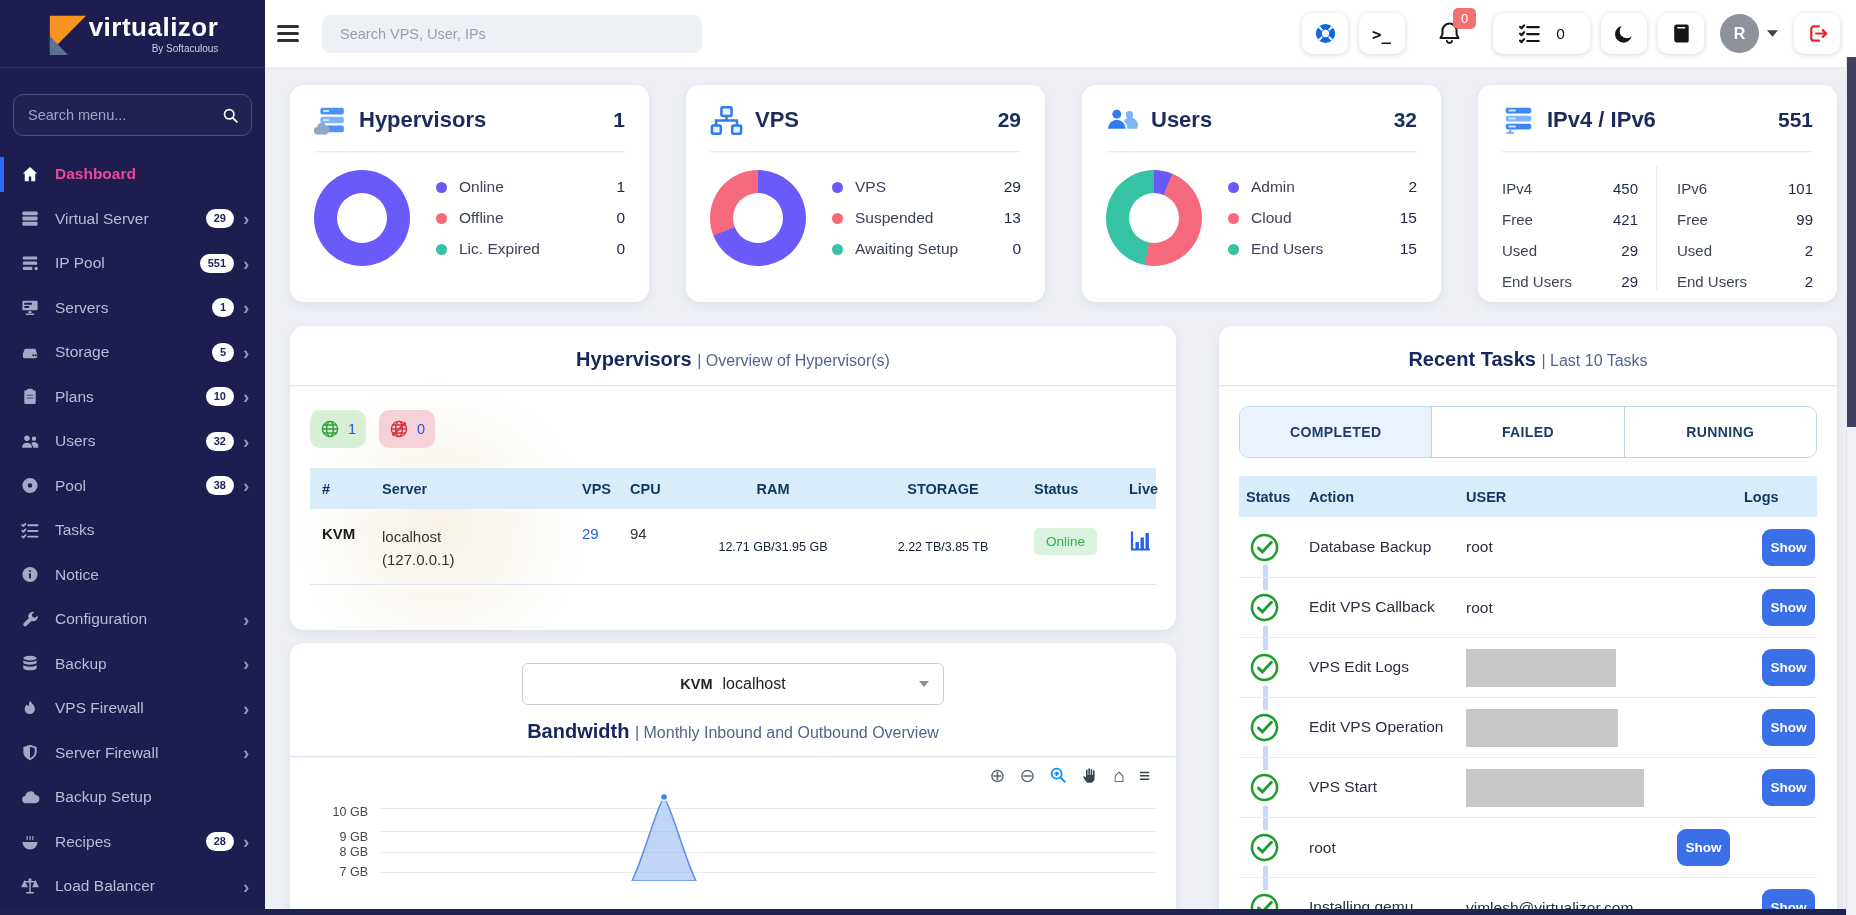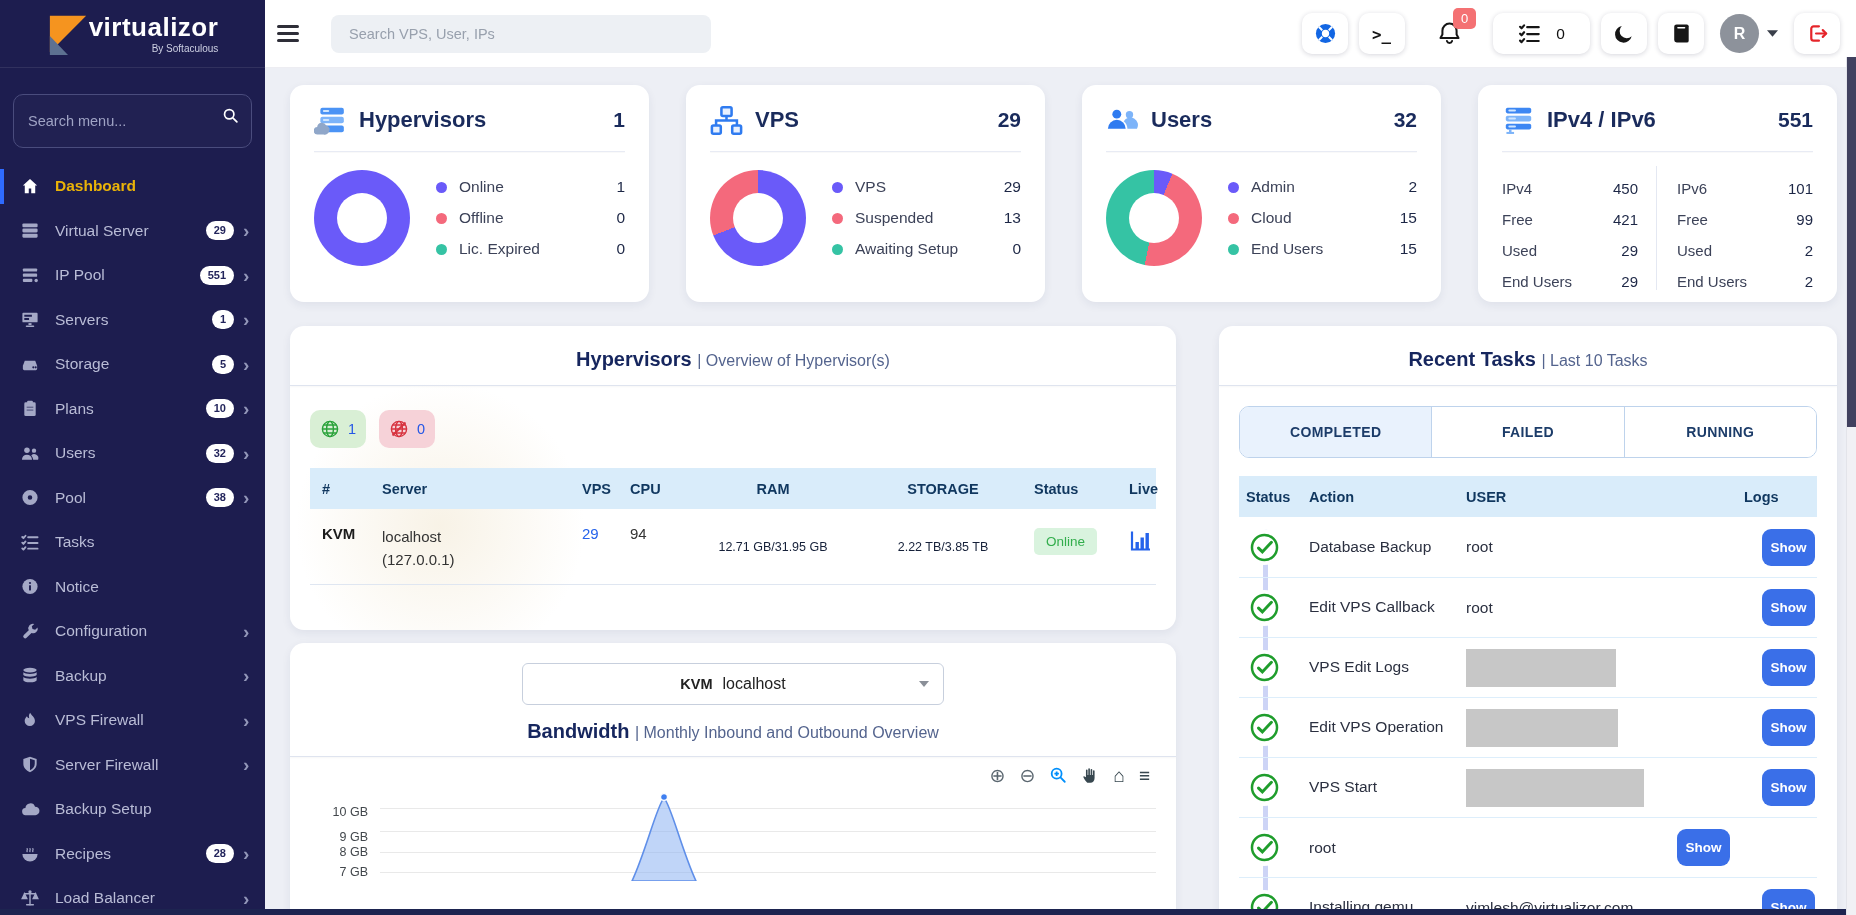--- a/index.html
+++ b/index.html
@@ -9,45 +9,45 @@
   svg{display:block}
 
   
   .sidebar{position:absolute;left:0;top:0;width:265px;height:915px;background:#1d1d4f;z-index:12}
   .logo-row{display:flex;align-items:center;justify-content:center;height:68px;
             border-bottom:1px solid rgba(255,255,255,.09);cursor:pointer}
   .logo-mark svg{width:42px;height:42px}
   .logo-text{display:flex;flex-direction:column;align-items:flex-end}
   .brand{color:#fff;font-size:26px;font-weight:600;letter-spacing:.5px;line-height:1}
   .tagline{color:#cdd0e2;font-size:10px;margin-top:3px}
-  .side-search{margin:26px 13px 0;height:54px;border:1px solid #4a4c7d;border-radius:10px;
-               display:flex;padding:12px 12px;background:rgba(255,255,255,.02)}
+  .side-search{margin:26px 13px 0;height:42px;border:1px solid #4a4c7d;border-radius:10px;
+               display:flex;align-items:center;padding:12px 12px;background:rgba(255,255,255,.02)}
   .side-search input{flex:1;background:transparent;border:none;outline:none;color:#d7d9ea;font-size:14.5px;
                      font-family:"Liberation Sans",sans-serif}
   .side-search input::placeholder{color:#9fa3c4}
   .side-search .s-ico{color:#fff;width:17px;height:17px}
   .menu{margin-top:16px}
   .mi{position:relative;display:flex;align-items:center;height:44.5px;padding:0 12px 0 20px;
       color:#b9bcd6;font-size:15.5px;cursor:pointer;text-decoration:none}
   .mi-ico{width:20px;height:19px;margin-right:15px;color:#a4a8c6;flex:none}
   .mi-ico svg{width:100%;height:100%;fill:currentColor}
   .mi-label{flex:1;white-space:nowrap}
   .mi-badge{background:#fff;color:#23255c;font-size:11px;font-weight:bold;padding:3px 8px;
             border-radius:10px;margin-right:9px;line-height:1.2}
   .mi-chev{color:#9296b8;font-size:19px;line-height:1;width:10px;font-weight:bold}
-  .mi.active{color:#eab308;font-weight:600}
+  .mi.active{color:#ec4899;font-weight:600}
   .mi.active .mi-ico{color:#fff}
   .mi.active::before{content:"";position:absolute;left:0;top:5px;bottom:5px;width:3.5px;background:#2f6bff}
 
   
   .topbar{position:absolute;left:265px;right:0;top:0;height:68px;background:#fff;z-index:11;
           display:flex;align-items:center;padding:0 16px 0 12px;border-bottom:1px solid #ededf2}
   .hamburger{width:22px;display:flex;flex-direction:column;gap:4px;cursor:pointer}
   .hamburger span{height:3.2px;background:#2e2e38;border-radius:2px}
-  .tb-search{margin-left:32px;width:380px;height:38px;background:#edf0f4;border-radius:8px;
+  .tb-search{margin-left:23px;width:380px;height:38px;background:#edf0f4;border-radius:8px;
              display:flex;align-items:center;padding:0 16px}
   .tb-search input{flex:1;border:none;outline:none;background:transparent;font-size:14.5px;color:#444;
                    font-family:"Liberation Sans",sans-serif}
   .tb-search input::placeholder{color:#98a0ad}
   .tb-right{margin-left:auto;display:flex;align-items:center;gap:11px}
   .tb-btn{width:46px;height:41px;background:#fff;border:none;border-radius:10px;cursor:pointer;
           box-shadow:0 1px 5px rgba(25,25,60,.18);display:flex;align-items:center;justify-content:center}
   .tb-btn svg{width:23px;height:23px}
   .bell-wrap{position:relative;width:46px;display:flex;justify-content:center;cursor:pointer;margin:0 10px}
   .bell-wrap>span svg{width:27px;height:27px}

